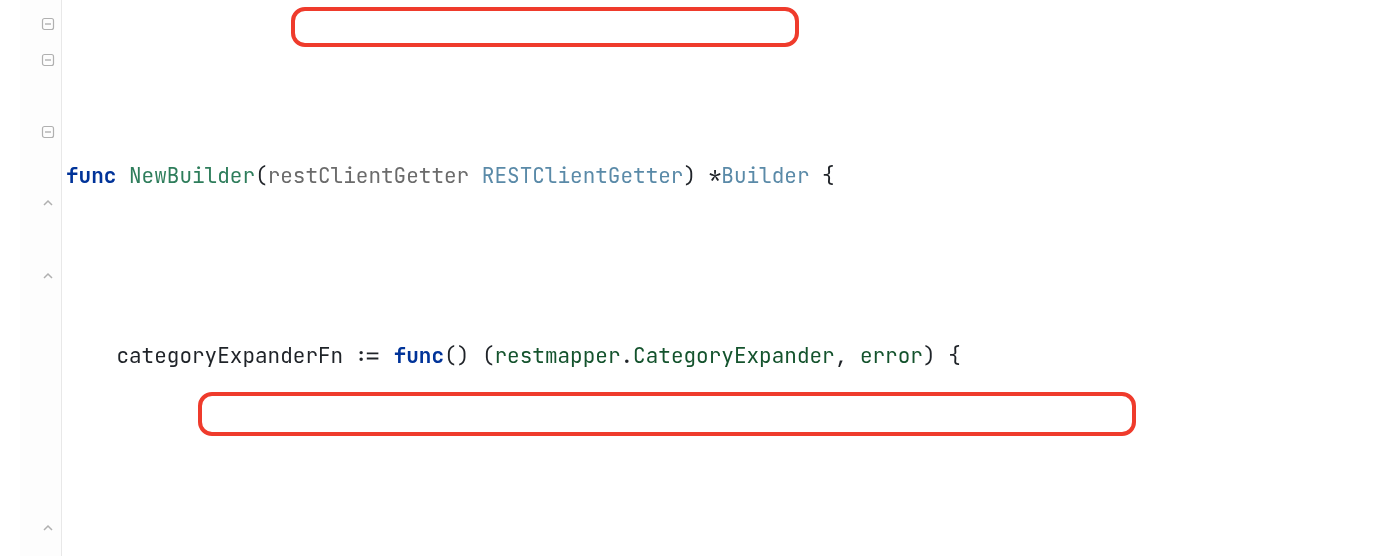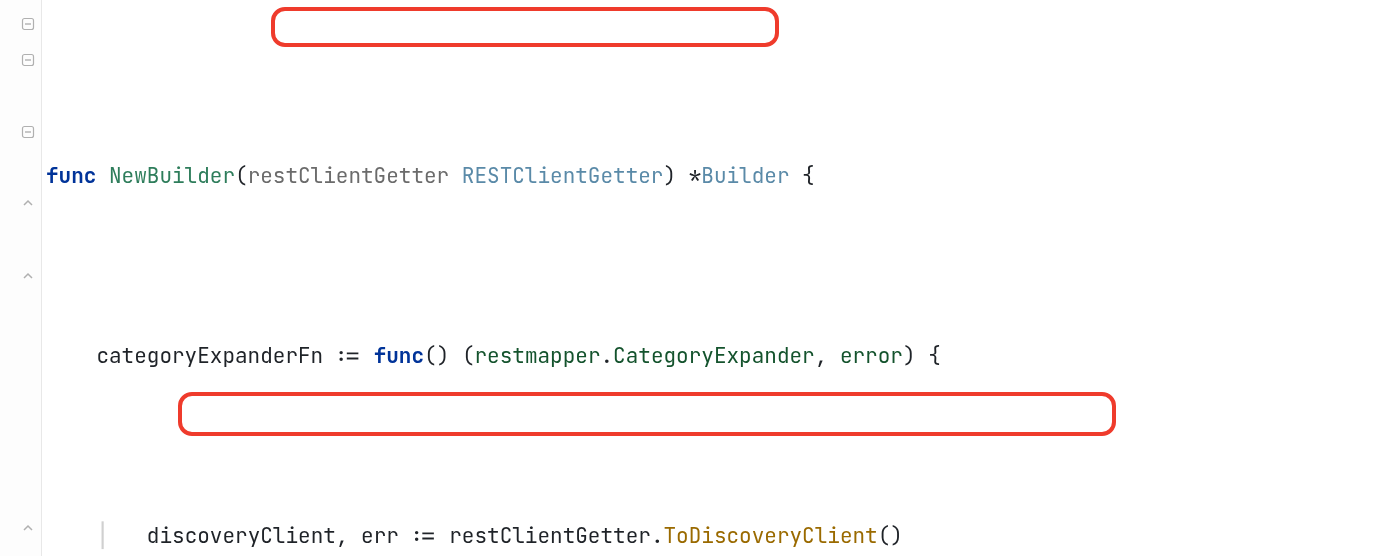--- a/index.html
+++ b/index.html
@@ -7,20 +7,21 @@
     width: 1380px;
     height: 556px;
     background: #ffffff;
     font-family: "JetBrains Mono", "Fira Code", Menlo, Consolas, monospace;
     font-size: 21px;
     overflow: hidden;
   }
   .editor {
     display: flex;
     height: 100%;
+    margin-left: 20px;
   }
   .gutter {
     width: 42px;
     background: #fdfdfd;
     border-right: 1px solid #e8e8e8;
     position: relative;
     flex-shrink: 0;
   }
   .fold {
     position: absolute;
@@ -110,21 +111,20 @@
 
   <div class="code">
 
     
     <span class="line"><span class="kw">func</span> <span class="fnname">NewBuilder</span><span class="id">(</span><span class="param">restClientGetter</span> <span class="type">RESTClientGetter</span><span class="id">)</span> <span class="id">*</span><span class="type">Builder</span> <span class="id">{</span></span>
 
     
     <span class="line">    <span class="id">categoryExpanderFn</span> <span class="id">:=</span> <span class="kw">func</span><span class="id">(</span><span class="id">)</span> <span class="id">(</span><span class="typedk">restmapper</span><span class="id">.</span><span class="typedk">CategoryExpander</span><span class="id">, </span><span class="typedk">error</span><span class="id">)</span> <span class="id">{</span></span>
 
     
-    <span class="line">    <span class="guide">│</span>   <span class="id">discoveryClient</span><span class="id">, </span><span class="id">err</span> <span class="id">:=</span> <span class="id">restClientGetter</span><span class="id">.</span><span class="prop">ToDiscoveryClient</span><span class="id">(</span><span class="id">)</span></span>
 
     
     
 
     
     
 
     
     
 

